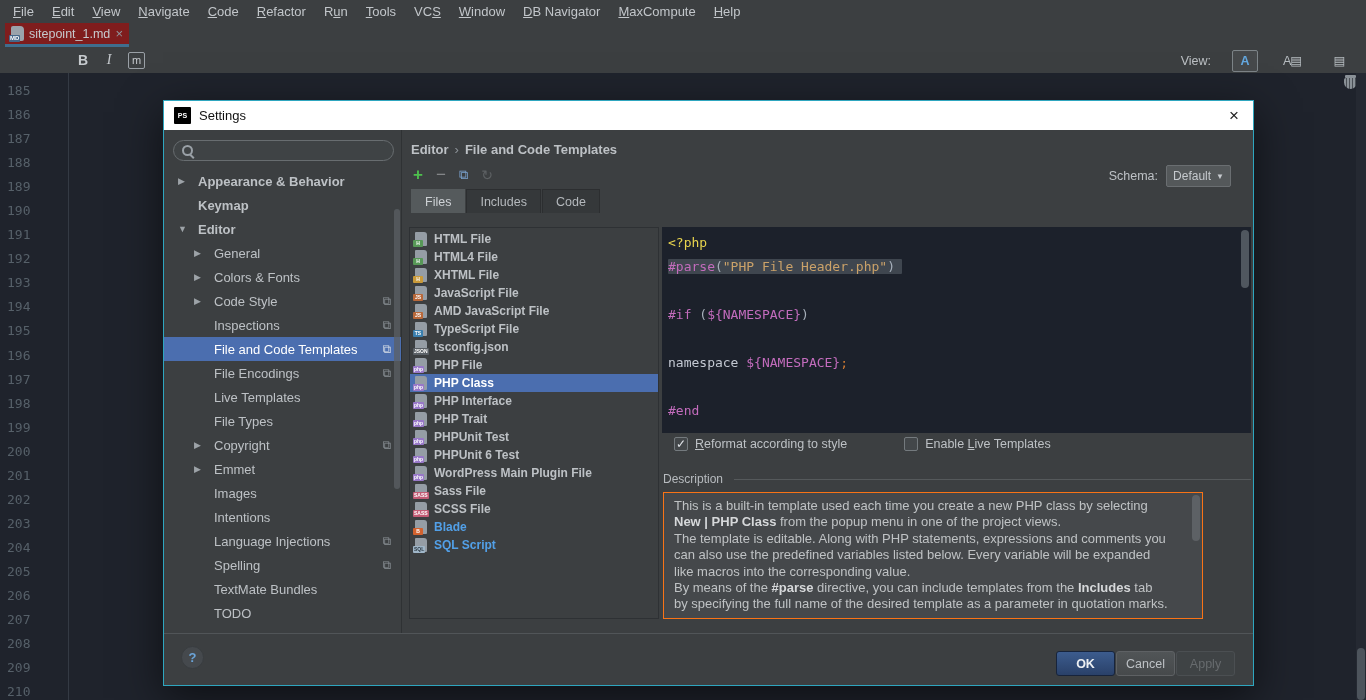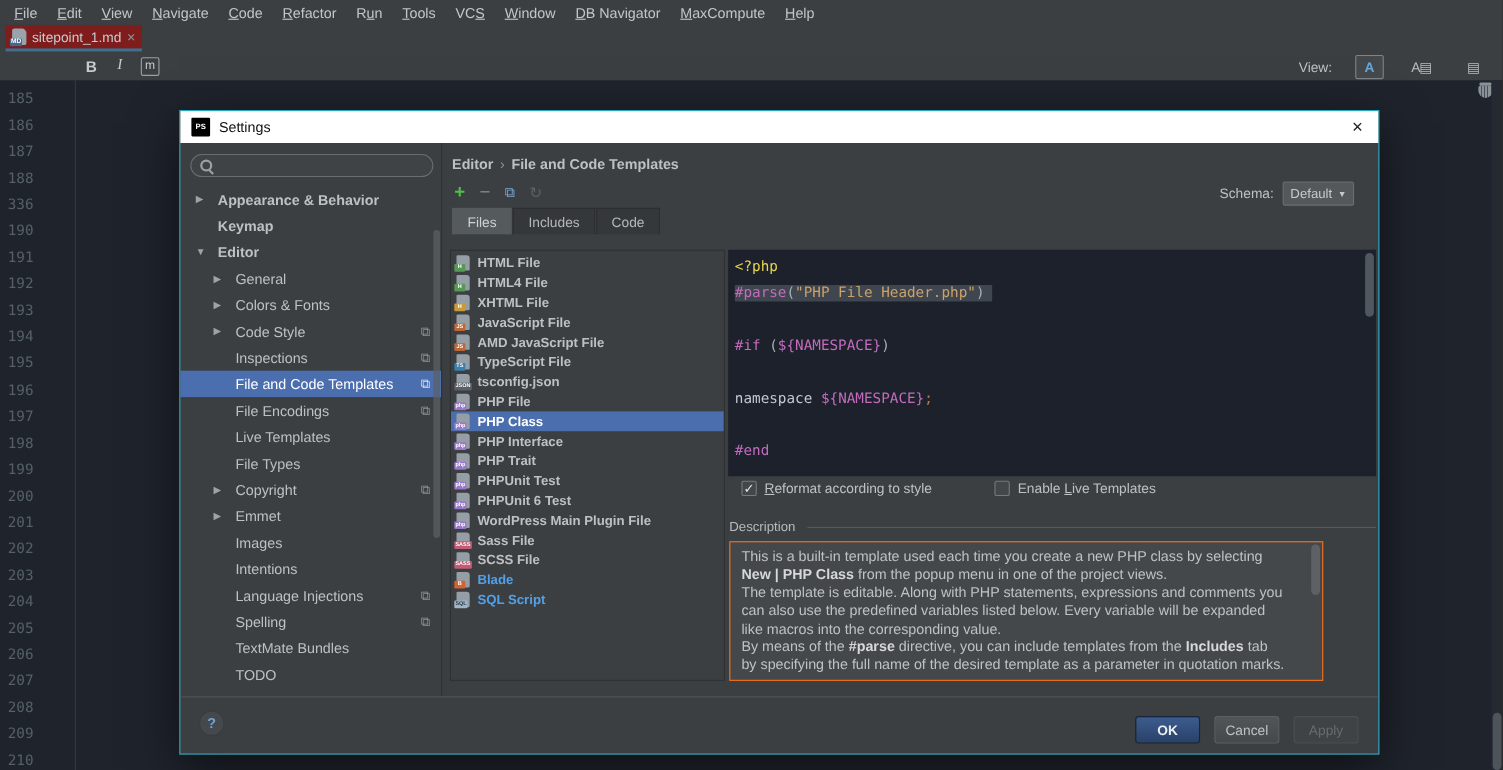--- a/index.html
+++ b/index.html
@@ -137,21 +137,21 @@
            border:1px solid #f97316;box-sizing:border-box;padding:5px 24px 0 10px;font-size:13px;
            line-height:16.4px;color:#bfc2c4;overflow:hidden}
   .desc-line{white-space:nowrap}
   .descbox b{color:#d6d8da}
   .desc-scroll{position:absolute;right:2px;top:2px;width:8px;height:46px;background:#5d6165;border-radius:4px}
 
   .fsep{position:absolute;left:0;top:532px;width:100%;height:1px;background:#515558}
   .helpbtn{position:absolute;left:17px;top:545px;width:23px;height:23px;border-radius:50%;
            background:#45494d;border:1px solid #393d40;color:#6ba4d8;font-weight:700;font-size:13px;
            text-align:center;padding:0;font-family:inherit}
-  .btnrow{position:absolute;right:18px;top:550px;display:flex;gap:13px}
+  .btnrow{position:absolute;right:18px;top:550px;display:flex;gap:1px}
   .btn{width:59px;height:25px;font-size:12.5px;border-radius:3px;padding:0;font-family:inherit;cursor:default}
   .btn.ok{background:linear-gradient(#3c5c8e,#2a4169);border:1px solid #17243c;color:#eceff2;font-weight:700}
   .btn.cancel{background:linear-gradient(#515557,#46494b);border:1px solid #5e6164;color:#bdc1c5}
   .btn.apply{background:#3f4345;border:1px solid #4b4f52;color:#676b6e}
 </style>
 </head>
 <body>
 
 <div class="screen">
 
@@ -194,21 +194,21 @@
         <span class="vbtn">▤</span>
       </div>
   </div>
 
   <div class="editor">
     <div class="gutter">
         <div class="gut-line">185</div>
         <div class="gut-line">186</div>
         <div class="gut-line">187</div>
         <div class="gut-line">188</div>
-        <div class="gut-line">336</div>
+        <div class="gut-line">189</div>
         <div class="gut-line">190</div>
         <div class="gut-line">191</div>
         <div class="gut-line">192</div>
         <div class="gut-line">193</div>
         <div class="gut-line">194</div>
         <div class="gut-line">195</div>
         <div class="gut-line">196</div>
         <div class="gut-line">197</div>
         <div class="gut-line">198</div>
         <div class="gut-line">199</div>

